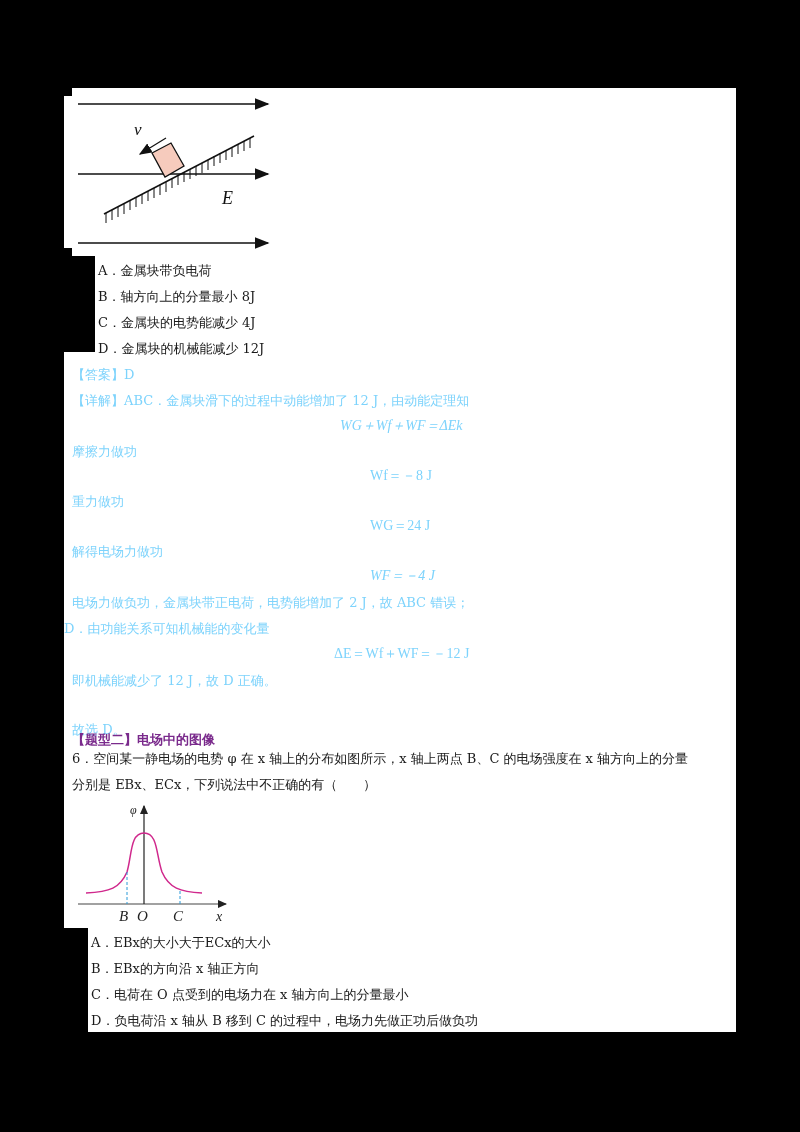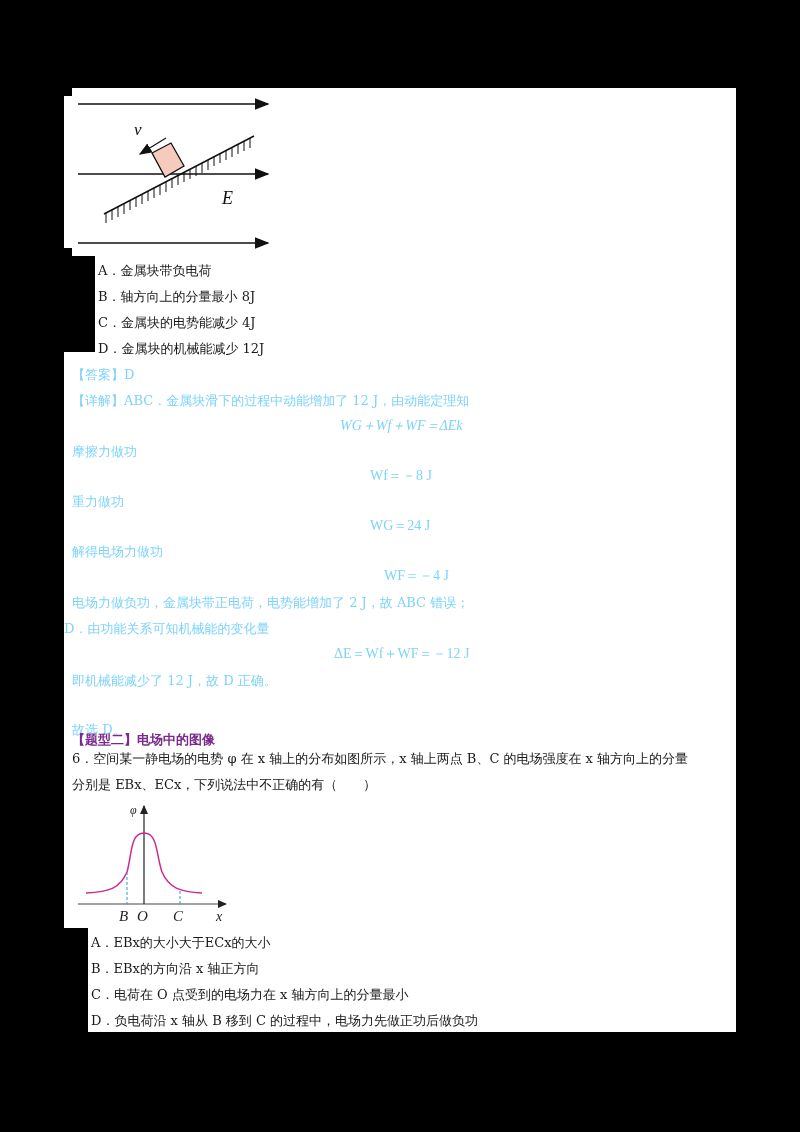--- a/index.html
+++ b/index.html
@@ -73,21 +73,21 @@
 <div class="txt" style="left:98px; top:340px;"><span>D．</span><span>金属块的机械能减少 12J</span></div>
 
 <div class="txt red" style="left:72px; top:366px;"><span>【答案】</span><span>D</span></div>
 <div class="txt red" style="left:72px; top:392px;"><span>【详解】</span><span>ABC．金属块滑下的过程中动能增加了 12 J，由动能定理知</span></div>
 <div class="txt red eq it" style="left:340px; top:417px;">WG＋Wf＋WF＝ΔEk</div>
 <div class="txt red" style="left:72px; top:443px;">摩擦力做功</div>
 <div class="txt red eq" style="left:370px; top:467px;">Wf＝－8 J</div>
 <div class="txt red" style="left:72px; top:493px;">重力做功</div>
 <div class="txt red eq" style="left:370px; top:517px;">WG＝24 J</div>
 <div class="txt red" style="left:72px; top:543px;">解得电场力做功</div>
-<div class="txt red eq" style="left:384px; top:567px;">WF＝－4 J</div>
+<div class="txt red eq" style="left:370px; top:567px;font-style:italic;">WF＝－4 J</div>
 <div class="txt red" style="left:72px; top:594px;">电场力做负功，金属块带正电荷，电势能增加了 2 J，故 ABC 错误；</div>
 <div class="txt red" style="left:64px; top:620px;">D．由功能关系可知机械能的变化量</div>
 <div class="txt red eq" style="left:334px; top:645px;">ΔE＝Wf＋WF＝－12 J</div>
 <div class="txt red" style="left:72px; top:672px;">即机械能减少了 12 J，故 D 正确。</div>
 <div class="txt red" style="left:72px; top:697px;margin-top:24px;">故选 D。</div>
 
 <div class="txt purple" style="left:72px; top:723px;">【题型二】电场中的图像</div>
 
 <div class="txt" style="left:72px; top:750px;">6．空间某一静电场的电势 φ 在 x 轴上的分布如图所示，x 轴上两点 B、C 的电场强度在 x 轴方向上的分量</div>
 <div class="txt" style="left:72px; top:776px;">分别是 EBx、ECx，下列说法中不正确的有（　　）</div>

